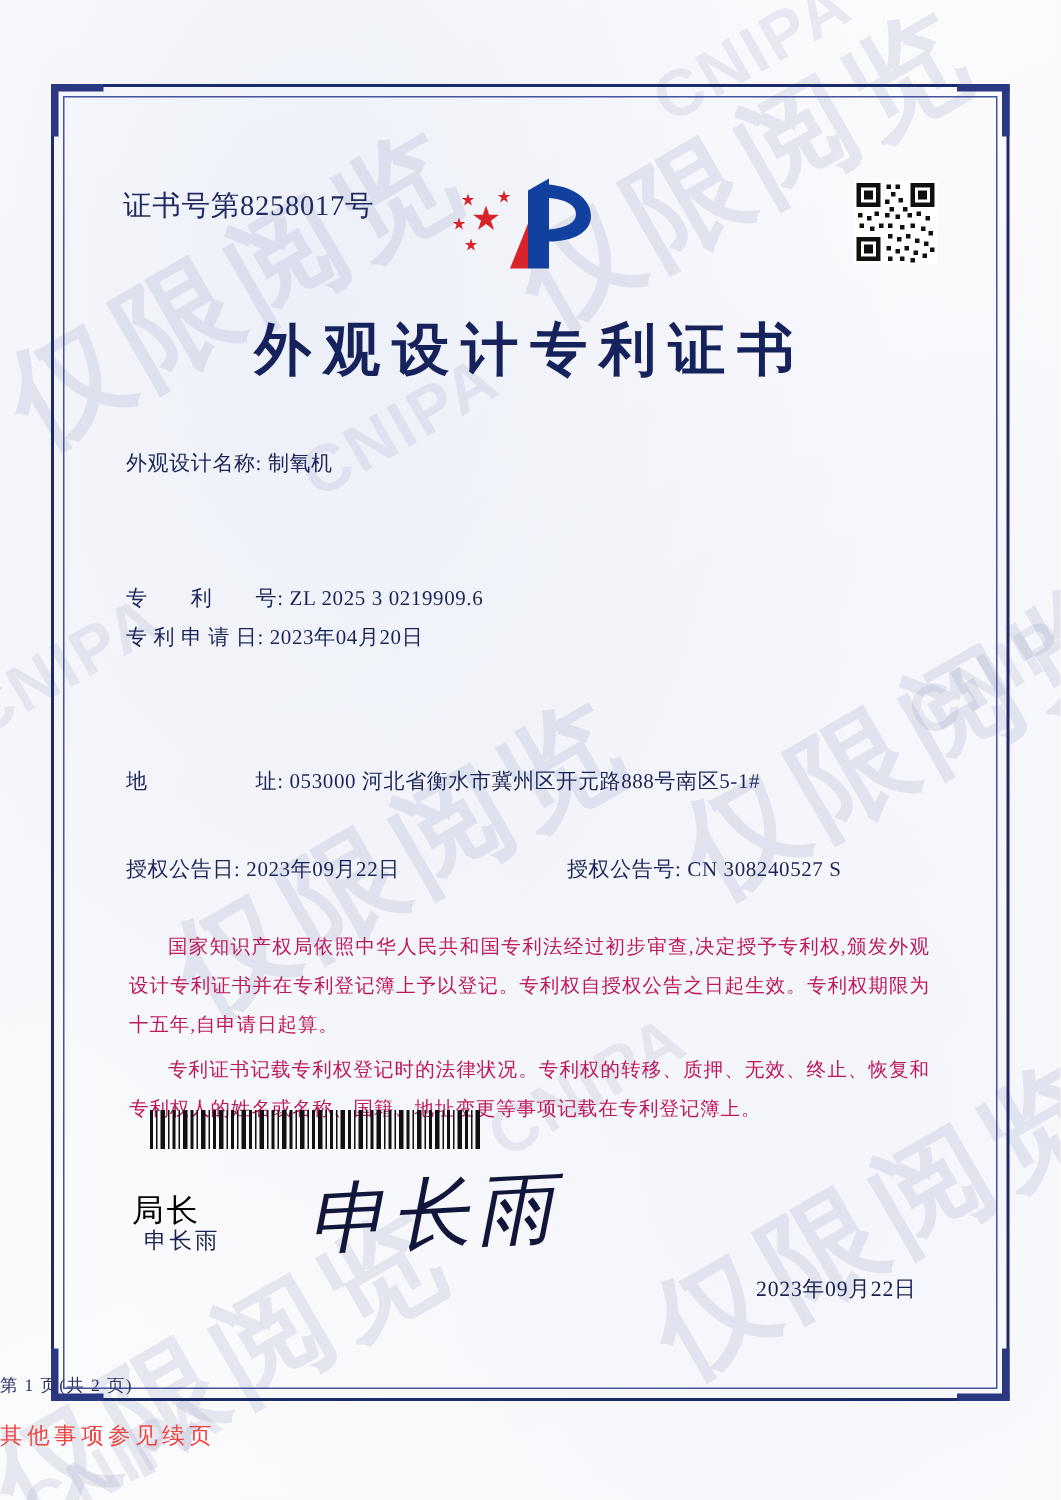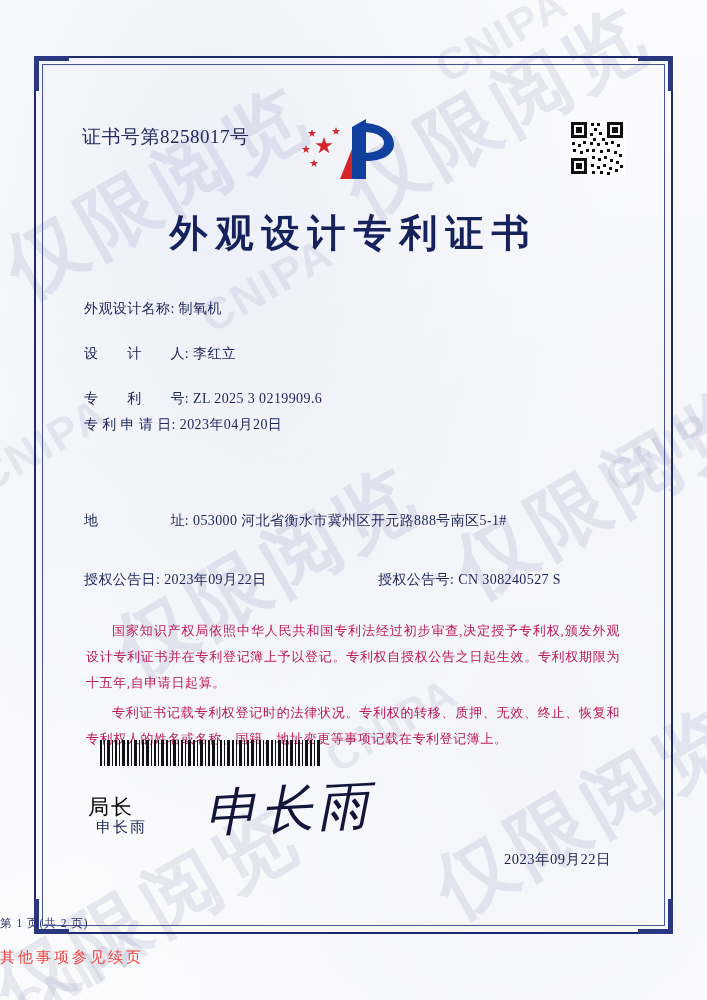--- a/index.html
+++ b/index.html
@@ -307,24 +307,20 @@
     </svg>
   </div>
 
   <div id="doc-title">外观设计专利证书</div>
 
   <div class="field" style="top:300px;">
     <span class="lbl">外观设计名称:</span>
     <span class="val">制氧机</span>
   </div>
 
-  <div class="field" style="top:345px;">
-    <span class="lbl">设　　计　　人:</span>
-    <span class="val">李红立</span>
-  </div>
 
   <div class="field" style="top:390px;">
     <span class="lbl">专　　利　　号:</span>
     <span class="val">ZL 2025 3 0219909.6</span>
   </div>
 
   <div class="field" style="top:416px;text-align:right;">
     <span class="lbl">专 利 申 请 日:</span>
     <span class="val">2023年04月20日</span>
   </div>

